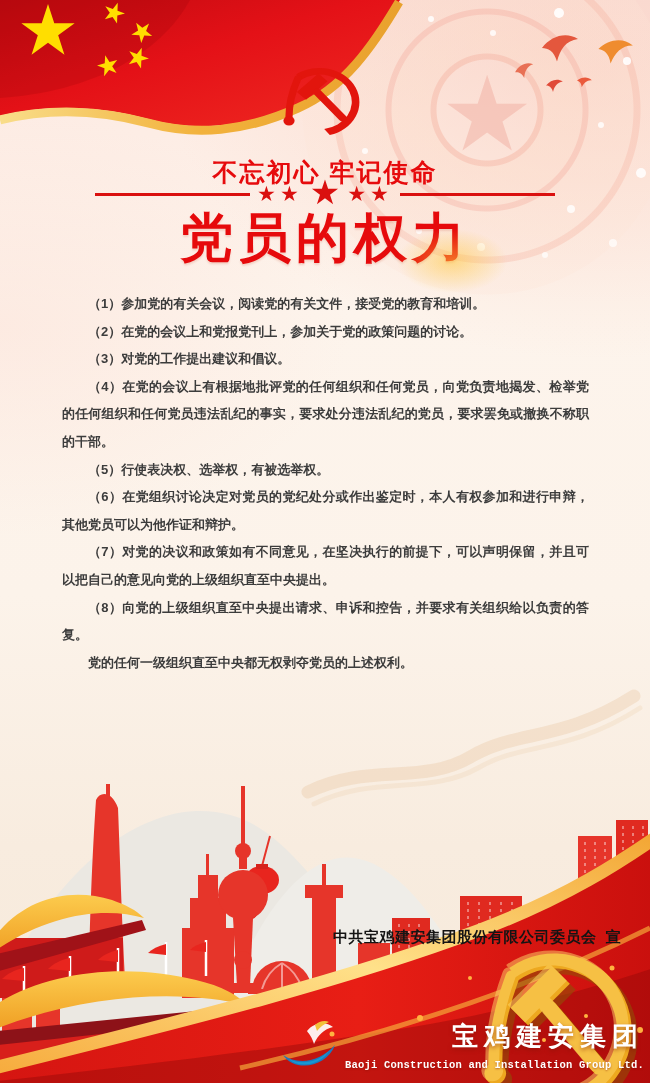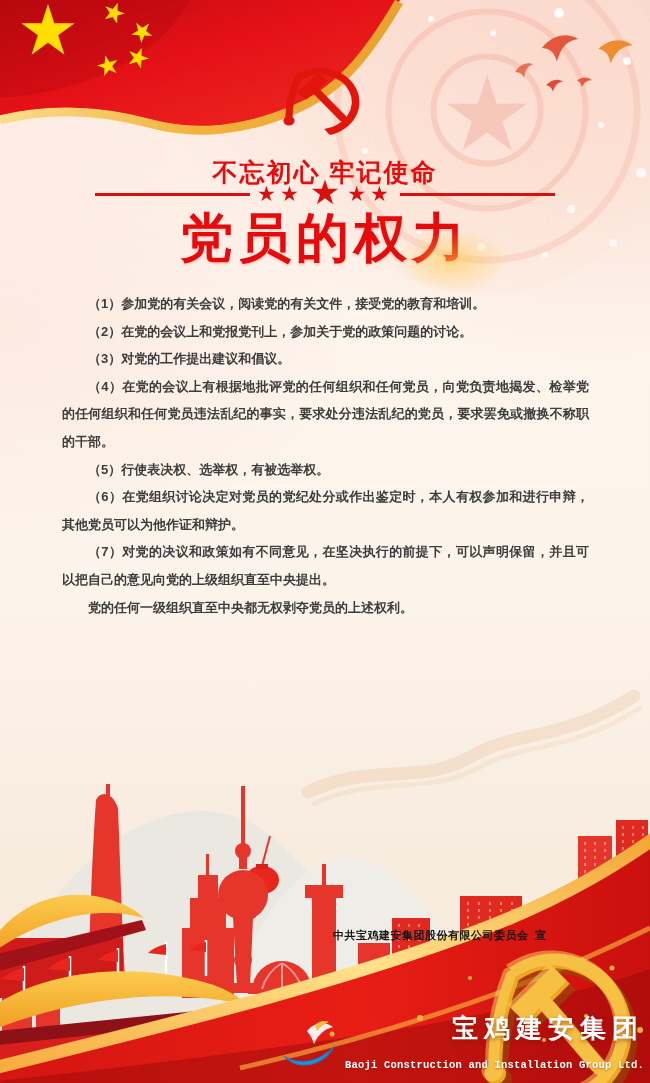--- a/index.html
+++ b/index.html
@@ -65,35 +65,35 @@
   }
   .body-text{
     position:absolute; left:62px; top:290px; width:527px;
     font-size:13px; line-height:27.6px; font-weight:700; color:#3c3c3c;
     text-align:justify; word-break:break-all;
   }
   .body-text p{ margin:0; text-indent:2em; }
   .greatwall-svg{ position:absolute; left:300px; top:680px; opacity:.75; }
   .scene-svg{ position:absolute; left:0; top:778px; }
   .publisher{
-    position:absolute; left:333px; top:928px; font-size:11px; font-weight:800;
-    color:#141414; letter-spacing:.5px; white-space:pre; z-index:5;font-family:Liberation Serif, serif;
+    position:absolute; left:333px; top:928px; font-size:15px; font-weight:800;
+    color:#141414; letter-spacing:.5px; white-space:pre; z-index:5;
   }
   .logo{
     position:absolute; right:6px; bottom:12px; z-index:6;
     display:flex; align-items:flex-end; gap:6px;
   }
   .logo-text{ text-align:right;font-family:Liberation Mono, monospace; }
   .logo-cn{
     font-size:26px; font-weight:900; color:#ffffff; letter-spacing:6px;
     text-shadow:0 2px 4px rgba(130,20,5,.55); line-height:1.15; white-space:nowrap;
   }
   .logo-en{
     font-size:10.5px; font-weight:700; color:#ffffff; letter-spacing:.2px;
-    text-shadow:0 1px 2px rgba(130,20,5,.5); margin-top:13px; white-space:nowrap;
+    text-shadow:0 1px 2px rgba(130,20,5,.5); margin-top:5px; white-space:nowrap;
   }
   .logo-icon-svg{ margin-bottom:2px; }
 </style>
 </head>
 <body>
 
 <div class="poster">
 
   <div class="pink-tint"></div>
 
@@ -178,20 +178,21 @@
   <div class="title-glow"></div>
 
   <div class="body-text">
       <p>（1）参加党的有关会议，阅读党的有关文件，接受党的教育和培训。</p>
       <p>（2）在党的会议上和党报党刊上，参加关于党的政策问题的讨论。</p>
       <p>（3）对党的工作提出建议和倡议。</p>
       <p>（4）在党的会议上有根据地批评党的任何组织和任何党员，向党负责地揭发、检举党的任何组织和任何党员违法乱纪的事实，要求处分违法乱纪的党员，要求罢免或撤换不称职的干部。</p>
       <p>（5）行使表决权、选举权，有被选举权。</p>
       <p>（6）在党组织讨论决定对党员的党纪处分或作出鉴定时，本人有权参加和进行申辩，其他党员可以为他作证和辩护。</p>
       <p>（7）对党的决议和政策如有不同意见，在坚决执行的前提下，可以声明保留，并且可以把自己的意见向党的上级组织直至中央提出。</p>
+      <p>（8）向党的上级组织直至中央提出请求、申诉和控告，并要求有关组织给以负责的答复。</p>
       <p>党的任何一级组织直至中央都无权剥夺党员的上述权利。</p>
     </div>
 
   <svg class="greatwall-svg" width="350" height="130" viewBox="0 0 350 130">
     <path fill="none" stroke="#d8a268" stroke-width="13" stroke-linecap="round" opacity=".26" d="M8,112 C70,82 122,106 172,76 C216,50 262,62 334,16"></path>
     <path fill="none" stroke="#e3b57d" stroke-width="5" stroke-linecap="round" opacity=".2" d="M14,124 C76,94 128,116 178,88 C222,62 268,74 340,28"></path>
   </svg>
 
   <svg class="scene-svg" width="650" height="305" viewBox="0 0 650 305">
 

